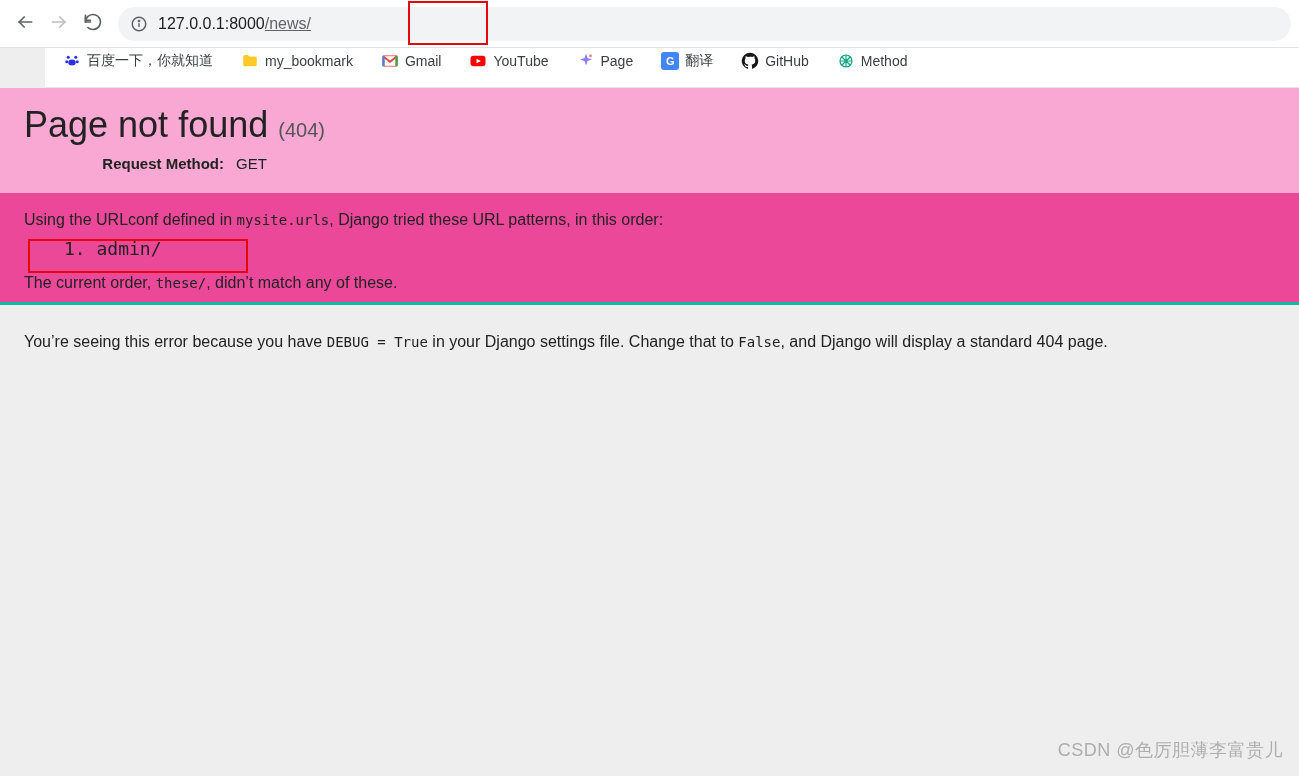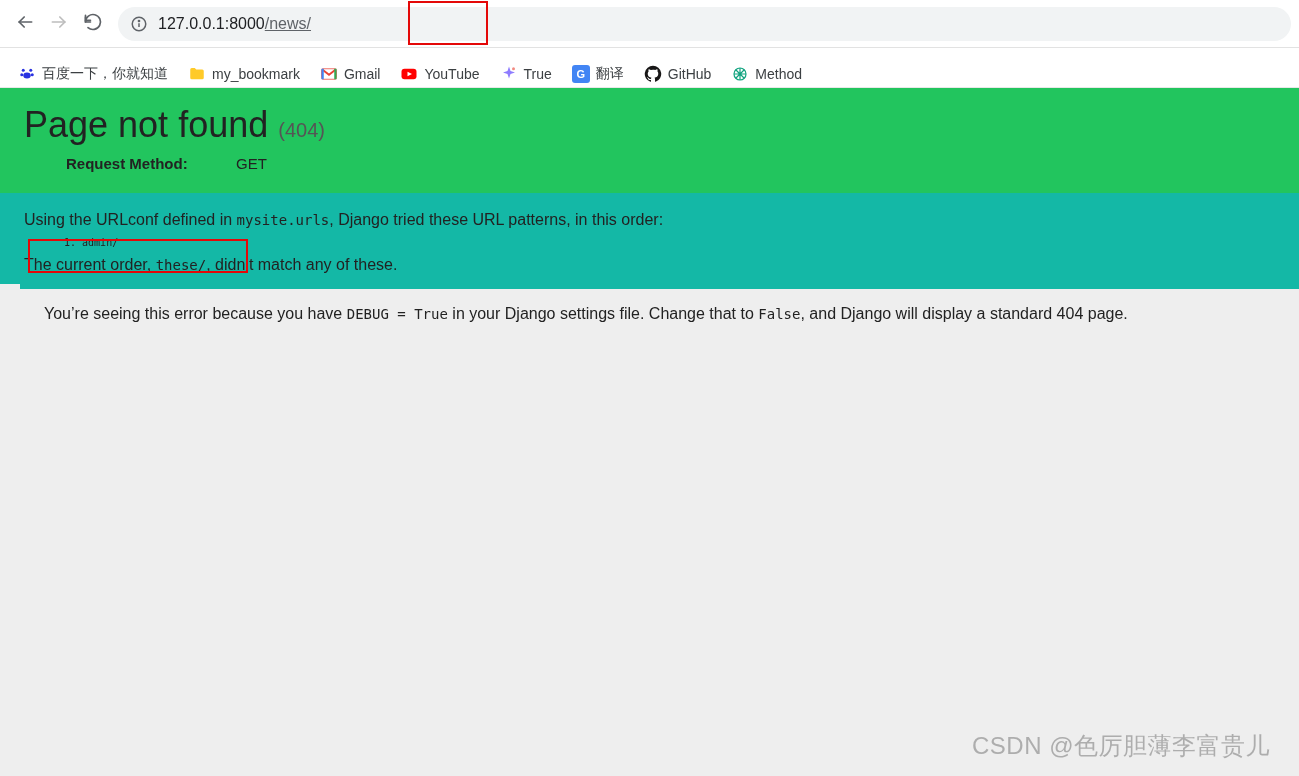--- a/index.html
+++ b/index.html
@@ -60,26 +60,27 @@
     height: 44px;
     left: 290px;
     width: 80px;
     pointer-events: none;
   }
   
   .bm-bar {
     height: 40px;
     background: #ffffff;
     display: flex;
-    align-items: flex-end;
+    align-items: flex-start;
     padding: 0 10px;
-    gap: 4px;
+    gap: 12px;
     border-bottom: 1px solid #e8e8e8;
     font-size: 14px;
     color: #3c4043;
+    margin-left: 45px;
   }
   .bm-item {
     display: flex;
     align-items: center;
     gap: 6px;
     padding: 4px 8px;
     border-radius: 4px;
     white-space: nowrap;
   }
   .bm-icon {
@@ -88,21 +89,21 @@
     align-items: center;
     justify-content: center;
     border-radius: 3px;
     flex-shrink: 0;
   }
   
   .page {
     background: #eeeeee;
   }
   .summary {
-    background: #22c55e;
+    background: #f9a8d4;
     padding: 16px 24px 18px 24px;
   }
   .summary h1 {
     margin: 0 0 6px 0;
     font-weight: 400;
     font-size: 36px;
     color: #222;
   }
   .summary h1 .status {
     font-size: 20px;
@@ -112,61 +113,60 @@
     display: table;
     margin-left: 36px;
     font-size: 15px;
     color: #222;
   }
   .meta-row { display: table-row; }
   .meta-k, .meta-v {
     display: table-cell;
     padding: 3px 6px;
   }
-  .meta-k { text-align: left; font-weight: 700; width: 170px; }
+  .meta-k { text-align: right; font-weight: 700; width: 170px; }
   .info-block {
     padding: 18px 24px 10px 24px;
-    background: #14b8a6;
+    background: #ec4899;
     font-size: 16px;
     color: #222;
     position: relative;
   }
   .info-block code, .explanation code {
     font-family: Consolas, Menlo, monospace;
     font-size: 14px;
   }
   .pattern-list {
-    margin: 6px 0 6px 40px;
+    margin: 6px 0 12px 40px;
     font-family: Consolas, Menlo, monospace;
-    font-size: 10px;
+    font-size: 18px;
     line-height: 1.5;
   }
   .pattern-list .li { white-space: pre; }
   .red-box-patterns {
     position: absolute;
     border: 2px solid #e40808;
     left: 28px;
     top: 46px;
     width: 220px;
     height: 34px;
     pointer-events: none;
   }
   .explanation {
-    padding: 16px 24px;
-    border-top: 5px solid #14b8a6;
+    padding: 28px 24px;
+    border-top: 3px solid #14b8a6;
     font-size: 16px;
     color: #222;
-    margin-left: 20px;
   }
   .watermark {
     position: absolute;
-    right: 29px;
+    right: 16px;
     bottom: 14px;
     color: rgba(120,120,120,0.55);
-    font-size: 24px;
+    font-size: 18px;
     letter-spacing: 0.5px;
   }
 </style>
 </head>
 <body>
 
 <div class="nav-bar">
   <div class="nav-btn">
     <span>
       <svg viewBox="0 0 24 24" fill="none" stroke="currentColor" stroke-width="2" stroke-linecap="round">
@@ -248,21 +248,21 @@
     </span>
     <span>YouTube</span>
   </div>
   <div class="bm-item">
     <span class="bm-icon">
       <svg viewBox="0 0 24 24" width="18" height="18">
           <path d="M12 2l2 6 6 2-6 2-2 6-2-6-6-2 6-2z" fill="#8e7cff"></path>
           <circle cx="18" cy="5" r="2" fill="#f28b82"></circle>
         </svg>
     </span>
-    <span>True</span>
+    <span>Page</span>
   </div>
   <div class="bm-item">
     <span class="bm-icon" style="background:#4285f4;color:#fff;font-size:11px;font-weight:bold">G</span>
     <span>翻译</span>
   </div>
   <div class="bm-item">
     <span class="bm-icon">
       <svg viewBox="0 0 24 24" width="18" height="18" fill="#181717">
           <path d="M12 1a11 11 0 0 0-3.48 21.44c.55.1.75-.24.75-.53v-2c-3.06.67-3.71-1.3-3.71-1.3-.5-1.27-1.22-1.61-1.22-1.61-1-.68.08-.67.08-.67 1.1.08 1.68 1.13 1.68 1.13.98 1.68 2.57 1.2 3.2.92.1-.71.38-1.2.7-1.47-2.44-.28-5.01-1.22-5.01-5.43 0-1.2.43-2.18 1.13-2.95-.11-.28-.49-1.4.11-2.91 0 0 .92-.3 3.02 1.13A10.5 10.5 0 0 1 12 6.32c.93 0 1.87.13 2.75.37 2.1-1.43 3.02-1.13 3.02-1.13.6 1.51.22 2.63.11 2.91.7.77 1.13 1.75 1.13 2.95 0 4.22-2.58 5.15-5.03 5.42.4.34.74 1.01.74 2.04v3.02c0 .3.2.64.76.53A11 11 0 0 0 12 1z"></path>
         </svg>

